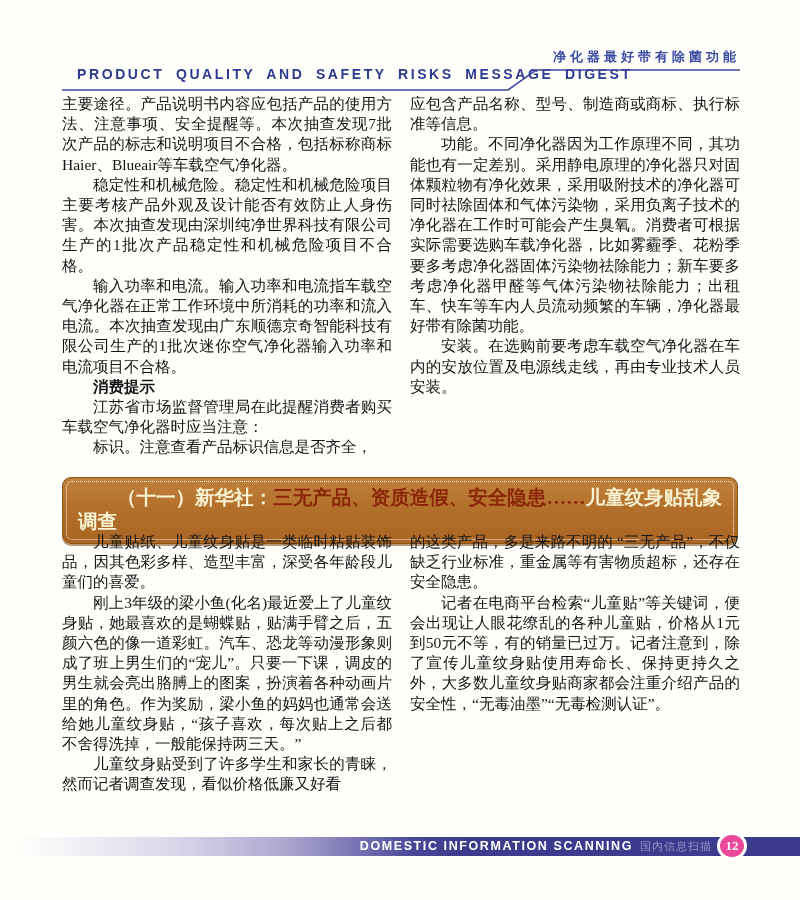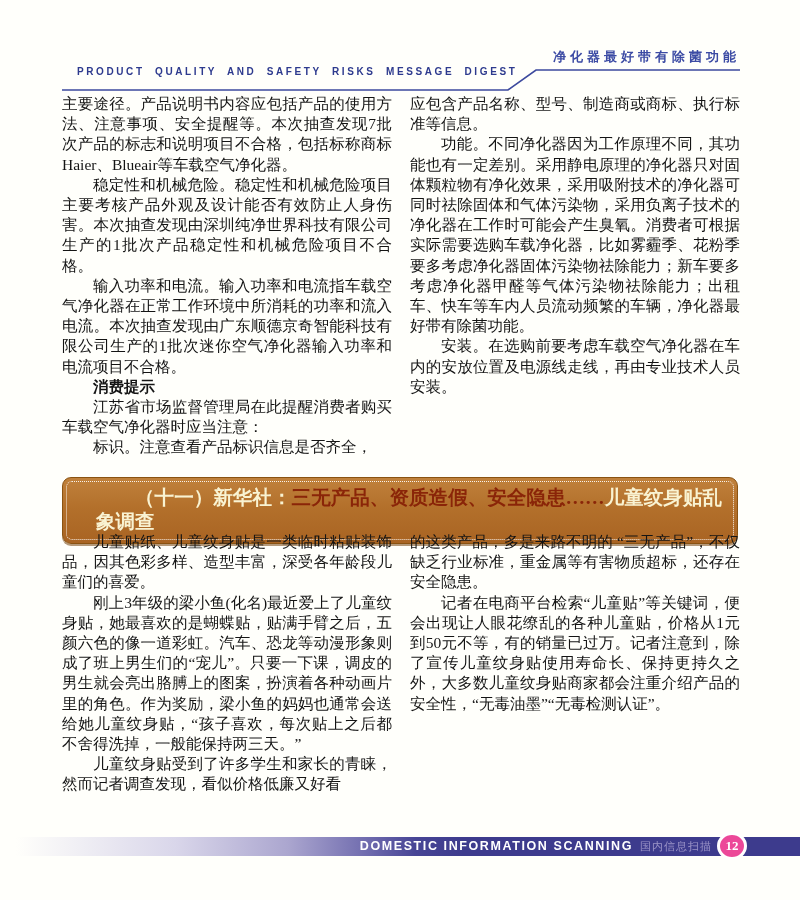--- a/index.html
+++ b/index.html
@@ -5,21 +5,21 @@
   html,body{margin:0;padding:0;}
   body{
     width:800px;height:900px;position:relative;overflow:hidden;
     background:#fffffb;
     font-family:"Liberation Serif","DejaVu Serif",serif;
   }
   
   .hdr-en{
     position:absolute;left:77px;top:66px;
     font-family:"Liberation Sans","DejaVu Sans",sans-serif;
-    font-weight:bold;font-size:10px;letter-spacing:2.6px;word-spacing:5px;
+    font-weight:bold;font-size:14px;letter-spacing:2.6px;word-spacing:5px;
     color:#2d3a8e;white-space:nowrap;
   }
   .hdr-zh{
     position:absolute;right:60px;top:48px;
     font-family:"Liberation Sans","DejaVu Sans",sans-serif;
     font-weight:bold;font-size:13px;letter-spacing:4px;
     color:#3c4ba4;white-space:nowrap;
   }
   .hdr-rule{position:absolute;left:0;top:0;}
   
@@ -38,21 +38,21 @@
   
   .banner{
     position:absolute;left:62px;top:477px;width:676px;
     background:linear-gradient(180deg,#c0813c 0%,#b3702b 45%,#a96423 100%);
     border:1px solid #8a5312;border-radius:9px;
     box-shadow:0 2px 0 rgba(120,70,15,.55);
     padding:3px;box-sizing:border-box;
   }
   .banner-inner{
     border:1px dotted rgba(255,255,255,.9);border-radius:6px;
-    padding:4px 11px 6px 29px;
+    padding:4px 11px 6px 11px;
     font-weight:bold;font-size:19.5px;line-height:23.5px;
     text-indent:2em;text-align:justify;
   }
   .banner-inner .cream{color:#f9f3d2;}
   .banner-inner .red{color:#8a2508;}
   
   .footer-bar{
     position:absolute;left:0;top:837px;width:800px;height:19px;
     background:linear-gradient(90deg,
       rgba(255,255,255,0) 2%, #d9d6ea 22%, #aba6cf 36%,

